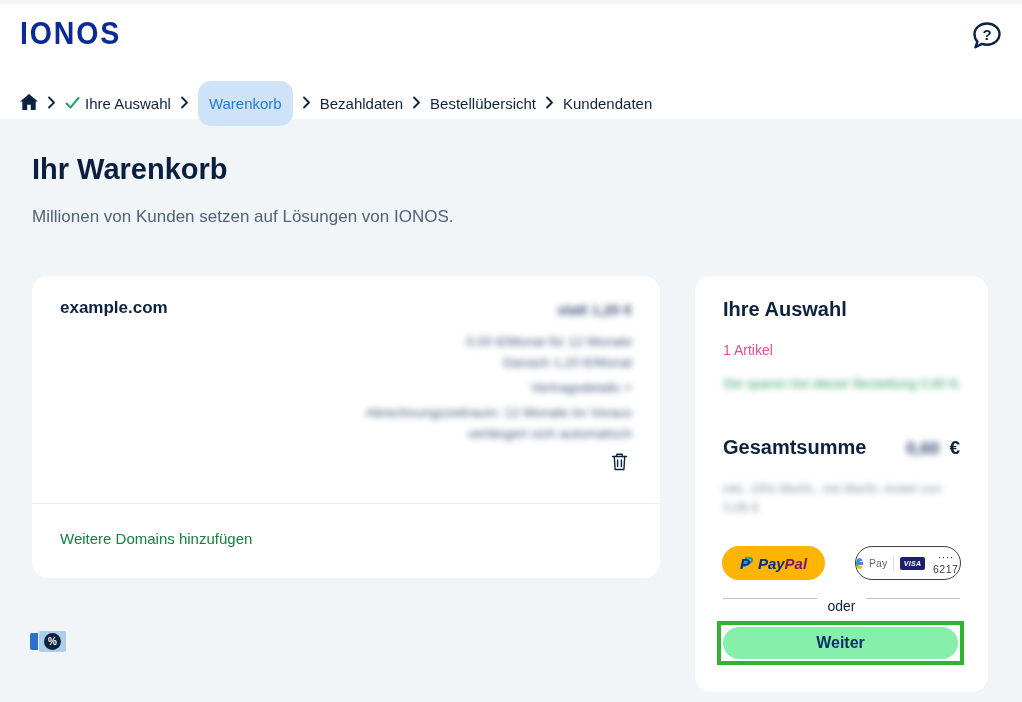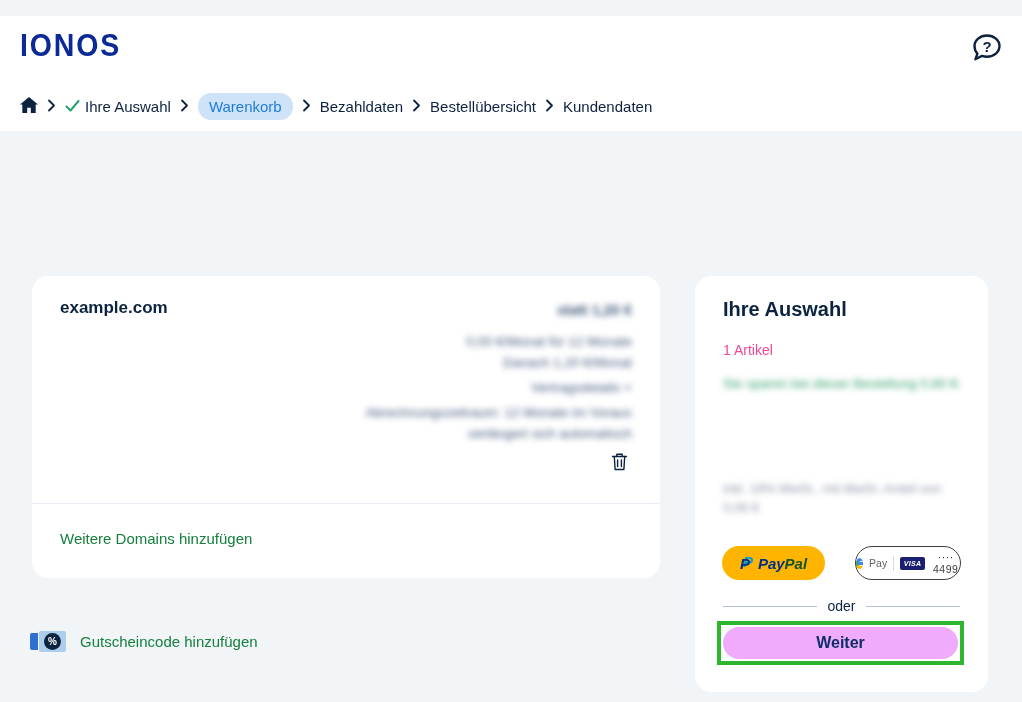--- a/index.html
+++ b/index.html
@@ -1,29 +1,29 @@
 <!DOCTYPE html>
 <html><head>
 <meta charset="utf-8">
 <style>
   * { margin:0; padding:0; box-sizing:border-box; }
   body { font-family:"Liberation Sans", sans-serif; }
   .screen { position:relative; width:1022px; height:702px; background:#f1f5f8; overflow:hidden; }
 
   
-  .header { position:absolute; top:16px; left:0; width:1022px; height:115px; background:#ffffff; }
+  .header { position:absolute; top:4px; left:0; width:1022px; height:115px; background:#ffffff; }
   .logo { position:absolute; left:20px; top:12px; font-size:31px; font-weight:800; color:#0b2a97;
           letter-spacing:2px; transform:scaleX(.92); transform-origin:left; }
   .help-btn { position:absolute; right:18px; top:15px; width:36px; height:36px; cursor:pointer;
               display:flex; align-items:center; justify-content:center; background:none; border:none; }
 
   .breadcrumb { position:absolute; left:20px; top:77px; display:flex; align-items:center; gap:9px;
                 font-size:15px; color:#0c2340; white-space:nowrap; }
   .crumb { display:flex; align-items:center; gap:5px; color:#0c2340; }
-  .crumb-pill { background:#cfe3f8; color:#1e7cd7; border-radius:13px; padding:5px 11px; }
+  .crumb-pill { background:#cfe3f8; color:#1e7cd7; border-radius:13px; padding:14px 11px; }
 
   
   .page-title { position:absolute; left:32px; top:153px; font-size:29px; font-weight:700; color:#0a1f3d; }
   .page-subtitle { position:absolute; left:32px; top:207px; font-size:17px; color:#50627c; }
 
   
   .card { position:absolute; background:#ffffff; border-radius:16px; }
   .cart-card { left:32px; top:276px; width:628px; height:302px; }
   .summary-card { left:695px; top:276px; width:293px; height:416px; }
 
@@ -61,41 +61,41 @@
   .tax-note { position:absolute; left:28px; top:203px; width:240px; font-size:13px; line-height:19px; color:#8a93a5; }
 
   .payment-row { position:absolute; left:27px; right:27px; top:270px; display:flex; justify-content:space-between; }
   .paypal-btn { width:103px; height:34px; background:#ffb400; border:none; border-radius:17px; cursor:pointer;
                 display:flex; align-items:center; justify-content:center; gap:5px; }
   .pp-mark { position:relative; width:13px; height:16px; }
   .pp-mark .p1, .pp-mark .p2 { position:absolute; font-size:15px; font-weight:800; font-style:italic; line-height:16px; }
   .pp-mark .p2 { left:3px; top:-1px; color:#009cde; }
   .pp-mark .p1 { left:0; top:1px; color:#003087; }
   .pp-text { font-size:15px; font-weight:800; font-style:italic; }
-  .pp-text .t1 { color:#003087; } .pp-text .t2 { color:#14532d; }
+  .pp-text .t1 { color:#003087; } .pp-text .t2 { color:#701a75; }
 
   .card-btn { width:106px; height:34px; background:#ffffff; border:1.5px solid #3c4043; border-radius:17px; cursor:pointer;
               display:flex; align-items:center; justify-content:center; gap:6px; }
   .gpay-g { position:relative; width:11px; height:11px; border-radius:50%;
             background:conic-gradient(from -45deg, #4285f4 0 25%, #ea4335 25% 50%, #fbbc04 50% 75%, #34a853 75% 100%); }
   .gpay-g::after { content:""; position:absolute; left:3px; top:3px; width:5px; height:5px; background:#fff; border-radius:50%; }
   .gpay-g::before { content:""; position:absolute; right:0; top:4.5px; width:5px; height:2.5px; background:#4285f4; z-index:1; }
   .gpay-text { font-size:10.5px; color:#5f6368; }
   .mini-divider { width:1px; height:15px; background:#dadce0; }
   .visa-badge { background:#1a1f71; color:#ffffff; font-size:7px; font-weight:800; font-style:italic;
                 padding:3px 4px; border-radius:2px; letter-spacing:.3px; }
   .card-digits { font-size:10.5px; color:#3c4043; letter-spacing:.5px; }
 
-  .or-row { position:absolute; left:28px; right:28px; top:322px; display:flex; align-items:center; gap:10px; }
+  .or-row { position:absolute; left:28px; right:28px; top:322px; display:flex; align-items:flex-start; gap:10px; }
   .or-line { flex:1; height:1px; background:#b9c3cf; }
   .or-text { font-size:14px; color:#0c2340; }
 
   .highlight-box { position:absolute; left:22px; top:345px; width:247px; height:44px;
                    border:4px solid #2db52d; background:#ffffff; padding:2px; }
-  .weiter-btn { width:100%; height:100%; background:#f0abfc; border:none; border-radius:16px; cursor:pointer;
+  .weiter-btn { width:100%; height:100%; background:#86efac; border:none; border-radius:16px; cursor:pointer;
                 font-size:16px; font-weight:700; color:#0d2f66; font-family:"Liberation Sans", sans-serif; }
 </style>
 </head>
 <body>
 
 <div class="screen">
 
   <div class="header">
     <div class="logo">IONOS</div>
 
@@ -147,20 +147,22 @@
       <span class="crumb">Bestellübersicht</span>
       <span>
         <svg width="9" height="13" viewBox="0 0 9 13">
             <path d="M2 1.5l5 5-5 5" stroke="#0c2340" stroke-width="1.8" fill="none" stroke-linecap="round" stroke-linejoin="round"></path>
           </svg>
       </span>
       <span class="crumb">Kundendaten</span>
     </nav>
   </div>
 
+  <h1 class="page-title">Ihr Warenkorb</h1>
+  <p class="page-subtitle">Millionen von Kunden setzen auf Lösungen von IONOS.</p>
 
   <div class="card cart-card">
     <div class="domain-name">example.com</div>
 
     <div class="item-details">
       <div class="item-price-note blur">statt 1,20 €</div>
       <div class="detail-line blur">0,00 €/Monat für 12 Monate</div>
       <div class="detail-line blur">Danach 1,20 €/Monat</div>
       <div class="detail-line blur detail-gap">Vertragsdetails  +</div>
       <div class="detail-line blur detail-gap">Abrechnungszeitraum: 12 Monate im Voraus</div>
@@ -182,48 +184,52 @@
     <a class="link add-domains">Weitere Domains hinzufügen</a>
   </div>
 
   <div class="voucher-row">
     <span class="voucher-icon">
       <span class="voucher-stub"></span>
       <span class="voucher-ticket">
         <span class="voucher-pct">%</span>
       </span>
     </span>
-    <a class="link">Gutscheincode hinzufügen</a>
   </div>
 
   <div class="card summary-card">
     <div class="summary-title">Ihre Auswahl</div>
     <div class="article-count">1 Artikel</div>
     <div class="savings blur">Sie sparen bei dieser Bestellung 0,60 €.</div>
 
+    <div class="total-row">
+      <span class="total-label">Gesamtsumme</span>
+      <span class="total-value blur">0,60</span>
+      <span class="currency">€</span>
+    </div>
 
     <div class="tax-note blur">inkl. 19% MwSt., mit MwSt.-Anteil von 0,06 €</div>
 
     <div class="payment-row">
       <button class="paypal-btn">
         <span class="pp-mark">
           <span class="p2">P</span>
             <span class="p1">P</span>
         </span>
         <span class="pp-text">
           <span class="t1">Pay</span><span class="t2">Pal</span>
         </span>
       </button>
 
       <button class="card-btn">
         <span class="gpay-g"></span>
         <span class="gpay-text">Pay</span>
         <span class="mini-divider"></span>
         <span class="visa-badge">VISA</span>
-        <span class="card-digits">···· 4499</span>
+        <span class="card-digits">···· 6217</span>
       </button>
     </div>
 
     <div class="or-row">
       <span class="or-line"></span>
       <span class="or-text">oder</span>
       <span class="or-line"></span>
     </div>
 
     <div class="highlight-box">

